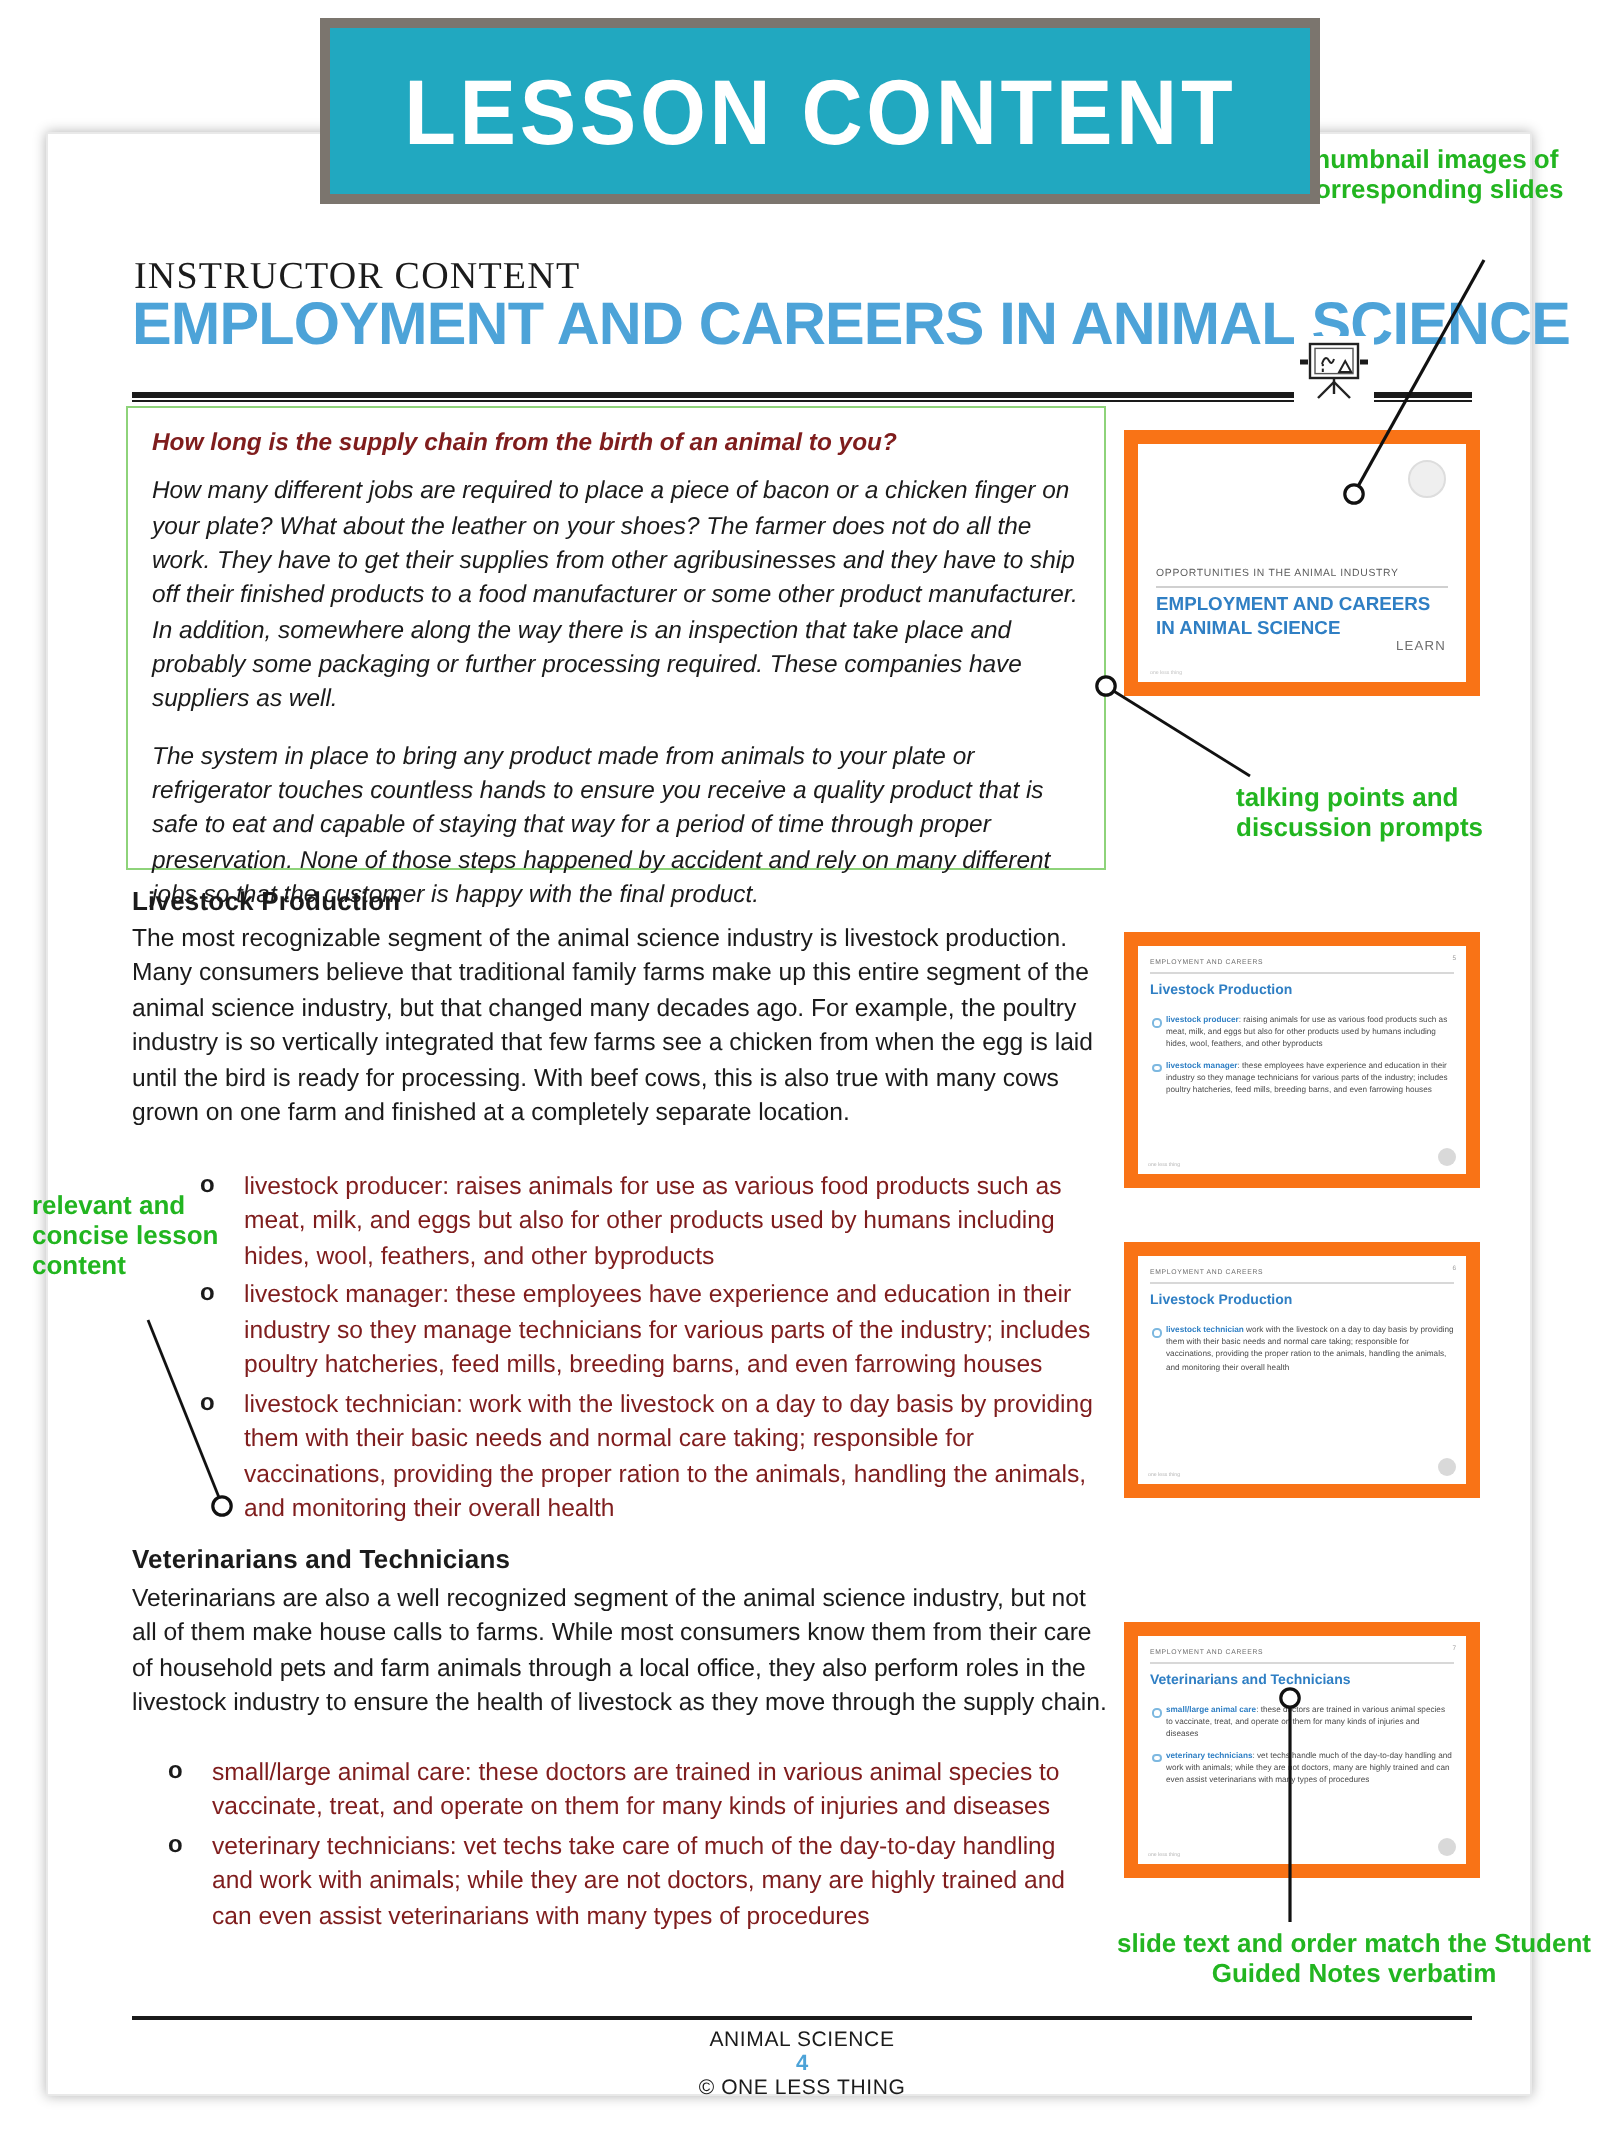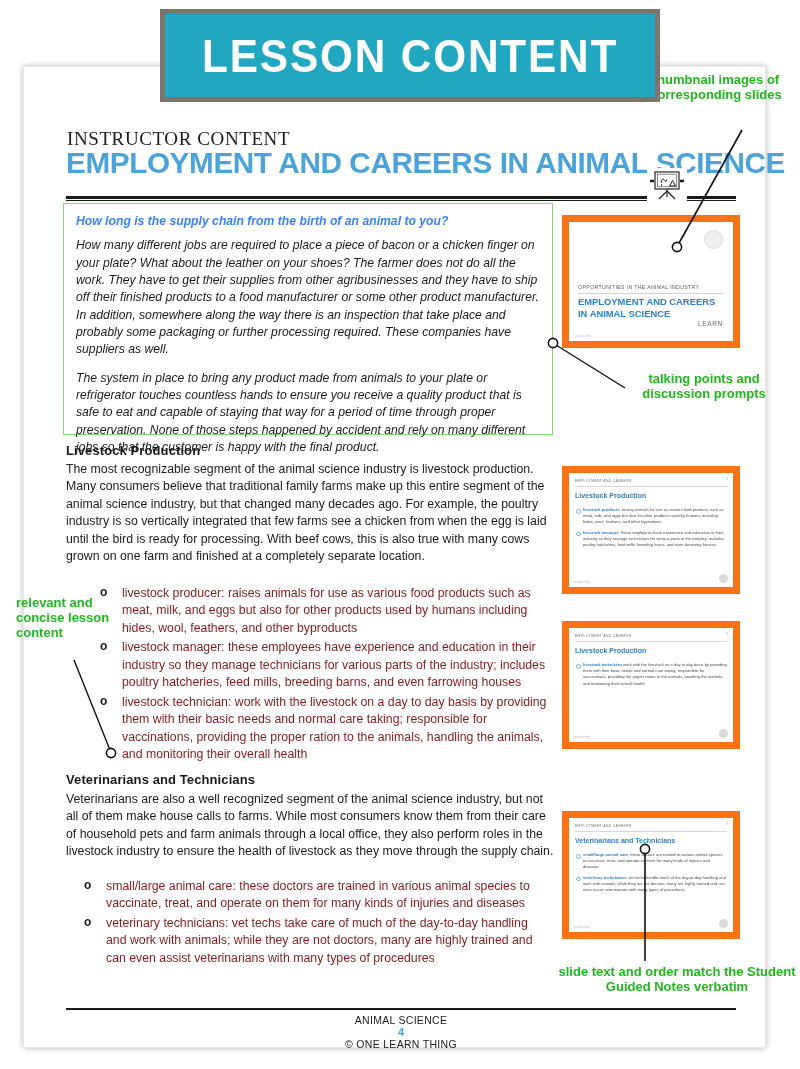--- a/index.html
+++ b/index.html
@@ -51,21 +51,21 @@
     background:#ffffff;z-index:6;
     display:flex;align-items:center;justify-content:center;
   }
   
   #prompt-box{
     position:absolute;left:63px;top:203px;width:490px;height:232px;
     border:1.5px solid #8ed37a;background:#ffffff;
     box-sizing:border-box;padding:9px 12px 0 12px;
   }
   #prompt-box .q{
-    font-style:italic;font-weight:bold;font-size:12.2px;color:#3b82f6;
+    font-style:italic;font-weight:bold;font-size:12.2px;color:#7f1d1d;
     margin:0 0 8px 0;line-height:1.35;
   }
   #prompt-box p.body{
     font-style:italic;font-size:12.2px;color:#1b1b1b;
     margin:0 0 11px 0;line-height:1.42;
   }
   
   .sec-head{
     position:absolute;font-size:13px;font-weight:bold;color:#1b1b1b;
     letter-spacing:.1px;
@@ -148,21 +148,21 @@
     position:absolute;right:10px;top:8px;width:17px;height:17px;border-radius:50%;
     background:#efefef;border:.8px solid #ddd;
   }
   #thumb-1 .t-foot{position:absolute;left:6px;bottom:3px;font-size:2.6px;color:#c3c3c3;}
   
   .anno{
     position:absolute;color:#22b520;font-weight:bold;font-size:13px;
     line-height:1.16;font-family:"Liberation Sans", sans-serif;
   }
   #anno-thumbnails{left:636px;top:72px;width:160px;text-align:center;}
-  #anno-talking{left:618px;top:371px;width:172px;text-align:center;}
+  #anno-talking{left:618px;top:391px;width:172px;}
   #anno-relevant{left:16px;top:595px;width:112px;text-align:left;}
   #anno-slidetext{left:556px;top:964px;width:242px;text-align:center;}
   
   svg#leaders{position:absolute;left:0;top:0;width:800px;height:1069px;pointer-events:none;z-index:20;}
 </style>
 </head>
 <body>
 
 <div id="page-sheet"></div>
 
@@ -280,14 +280,14 @@
 
 <div class="anno" id="anno-thumbnails">thumbnail images of corresponding slides</div>
 <div class="anno" id="anno-talking">talking points and discussion prompts</div>
 <div class="anno" id="anno-relevant">relevant and concise lesson content</div>
 <div class="anno" id="anno-slidetext">slide text and order match the Student Guided Notes verbatim</div>
 
 <div id="footer-rule"></div>
 <div id="footer">
   <span class="left">ANIMAL SCIENCE</span>
   <span class="center">4</span>
-  <span class="right">© ONE LEARN THING</span>
+  <span class="right">© ONE LESS THING</span>
 </div>
 
 </body></html>

